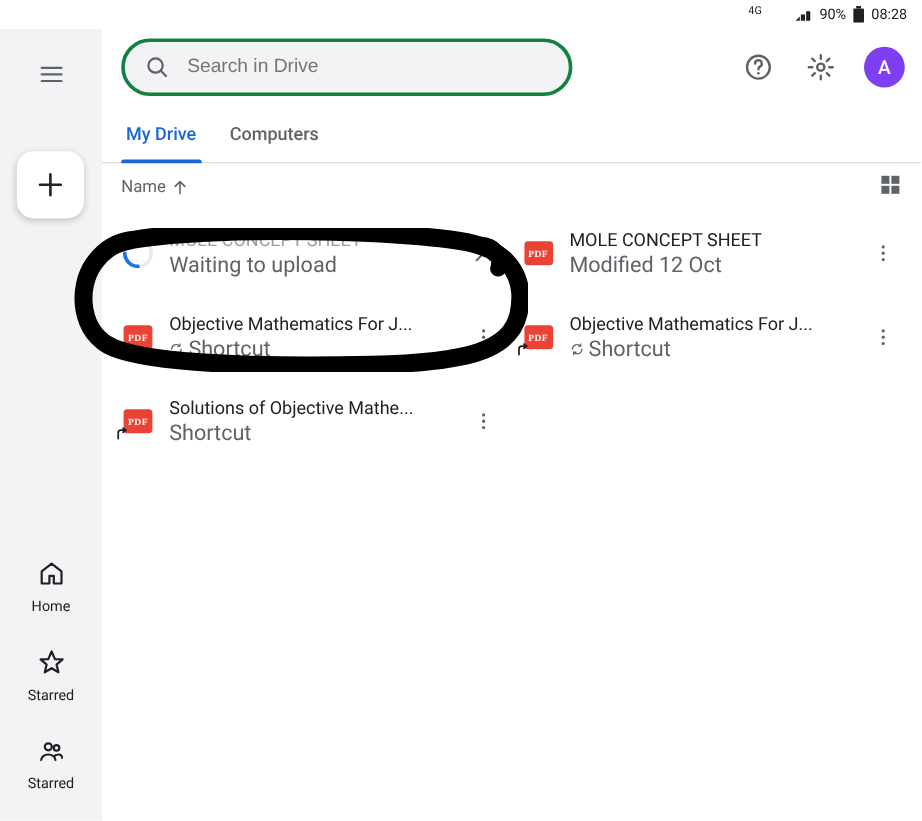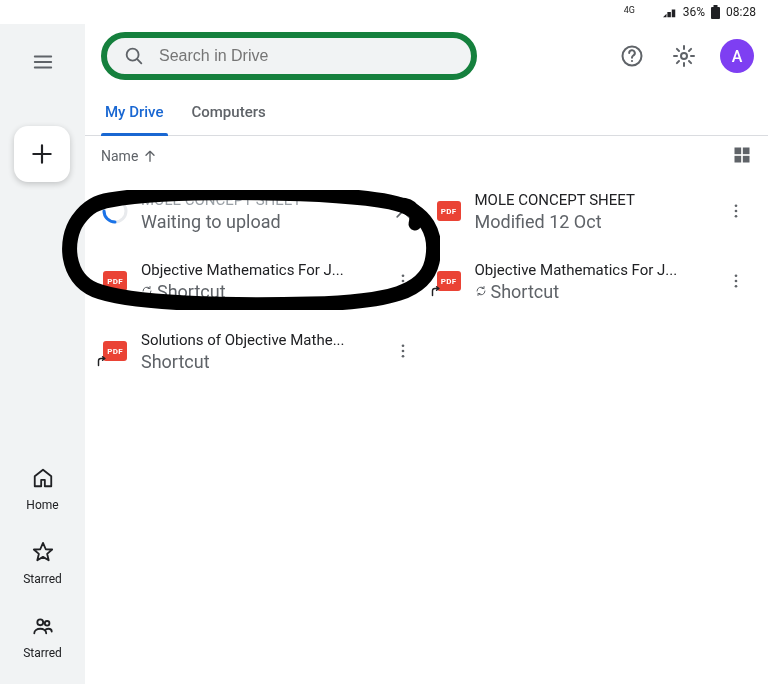--- a/index.html
+++ b/index.html
@@ -85,21 +85,21 @@
       gap: 12px;
     }
     .search {
       flex: 0 0 376px;
       height: 48px;
       background: #f1f3f4;
       border-radius: 24px;
       display: flex; align-items: center;
       padding: 0 16px;
       gap: 14px;
-      border: 6px solid #15803d;
+      border: 3px solid #15803d;
     }
     .search input {
       border: none; background: transparent;
       font-size: 16px; color: #5f6368;
       outline: none; flex: 1;
     }
     .topbar-spacer { flex: 1; }
     .topbar-icon {
       width: 40px; height: 40px;
       display: flex; align-items: center; justify-content: center;
@@ -161,20 +161,21 @@
       display: flex; align-items: center;
       padding: 12px 8px;
       gap: 12px;
       min-height: 70px;
     }
     .file-icon {
       width: 28px; height: 28px;
       display: flex; align-items: center; justify-content: center;
       position: relative;
       flex-shrink: 0;
+      font-family: Liberation Serif, serif;
     }
     .pdf-badge {
       width: 24px; height: 20px;
       background: #ea4335;
       border-radius: 3px;
       color: #fff; font-size: 8px; font-weight: 700;
       display: flex; align-items: center; justify-content: center;
       letter-spacing: 0.3px;
     }
     .shortcut-arrow {
@@ -218,21 +219,21 @@
 </head>
 <body>
 
 <div class="status-bar">
   <span>
       <span style="font-size:9px;position:relative;top:-2px;">4G</span>
     <svg width="14" height="12" viewBox="0 0 16 12">
         <path d="M0 12 L4 8 L4 12 Z M5 12 L5 6 L9 6 L9 12 Z M10 12 L10 3 L14 3 L14 12 Z" fill="#202124"></path>
       </svg>
   </span>
-  <span>36%</span>
+  <span>90%</span>
   <span>
     <svg width="9" height="14" viewBox="0 0 9 14">
         <rect x="0" y="2" width="9" height="12" rx="1" fill="#202124"></rect>
         <rect x="2.5" y="0" width="4" height="2" fill="#202124"></rect>
       </svg>
   </span>
   <span>08:28</span>
 </div>
 
 <div class="app">

